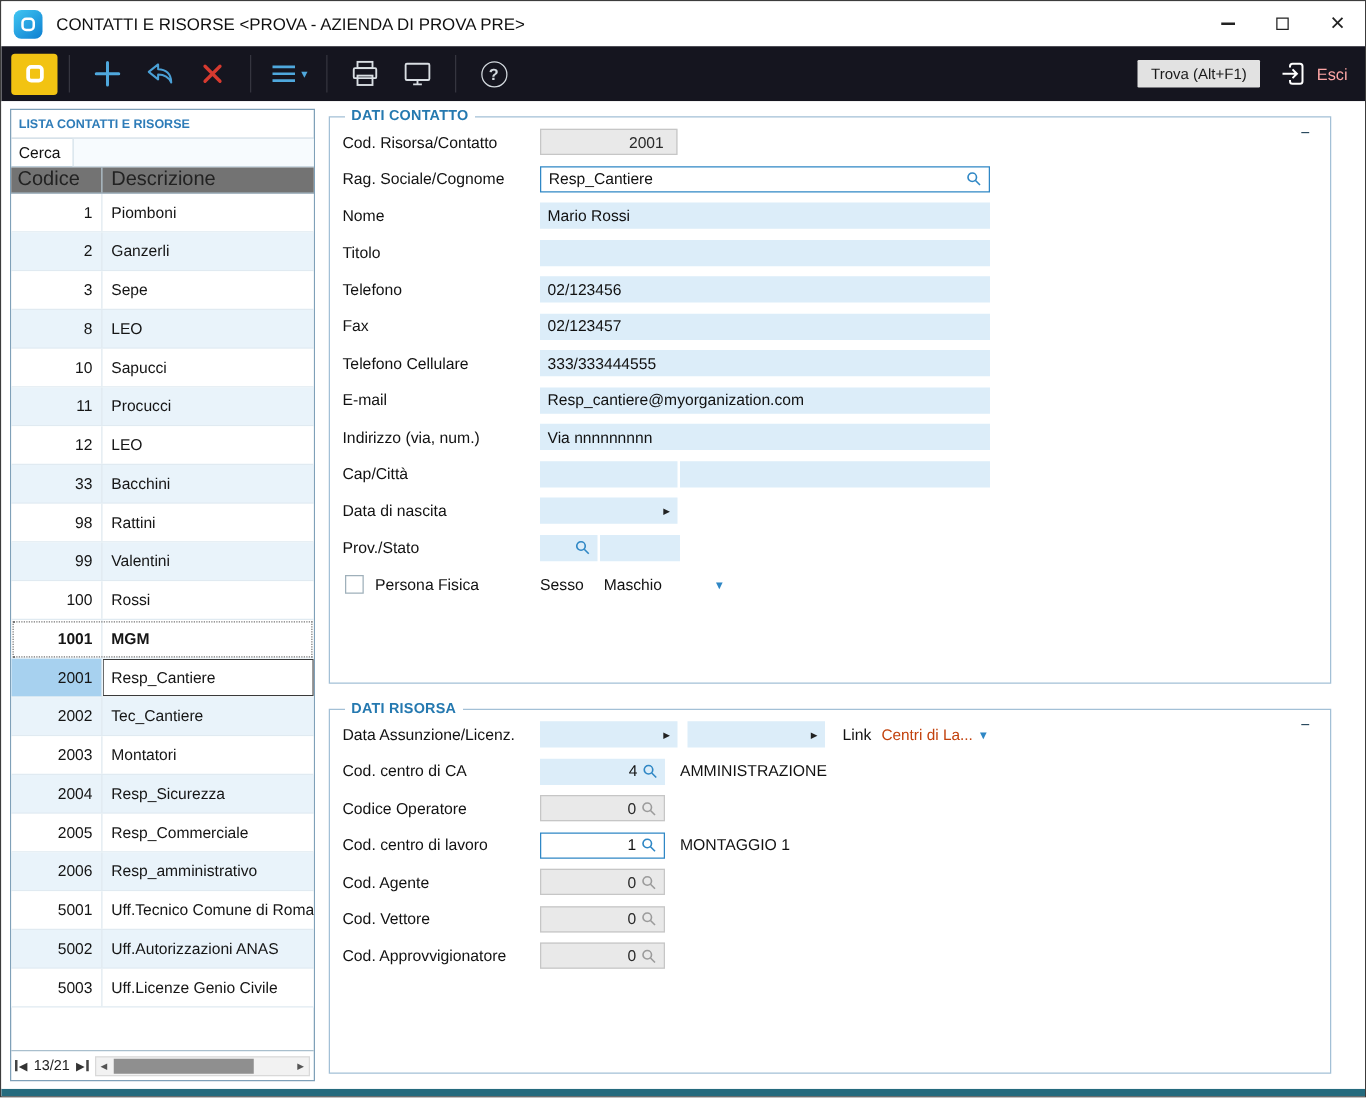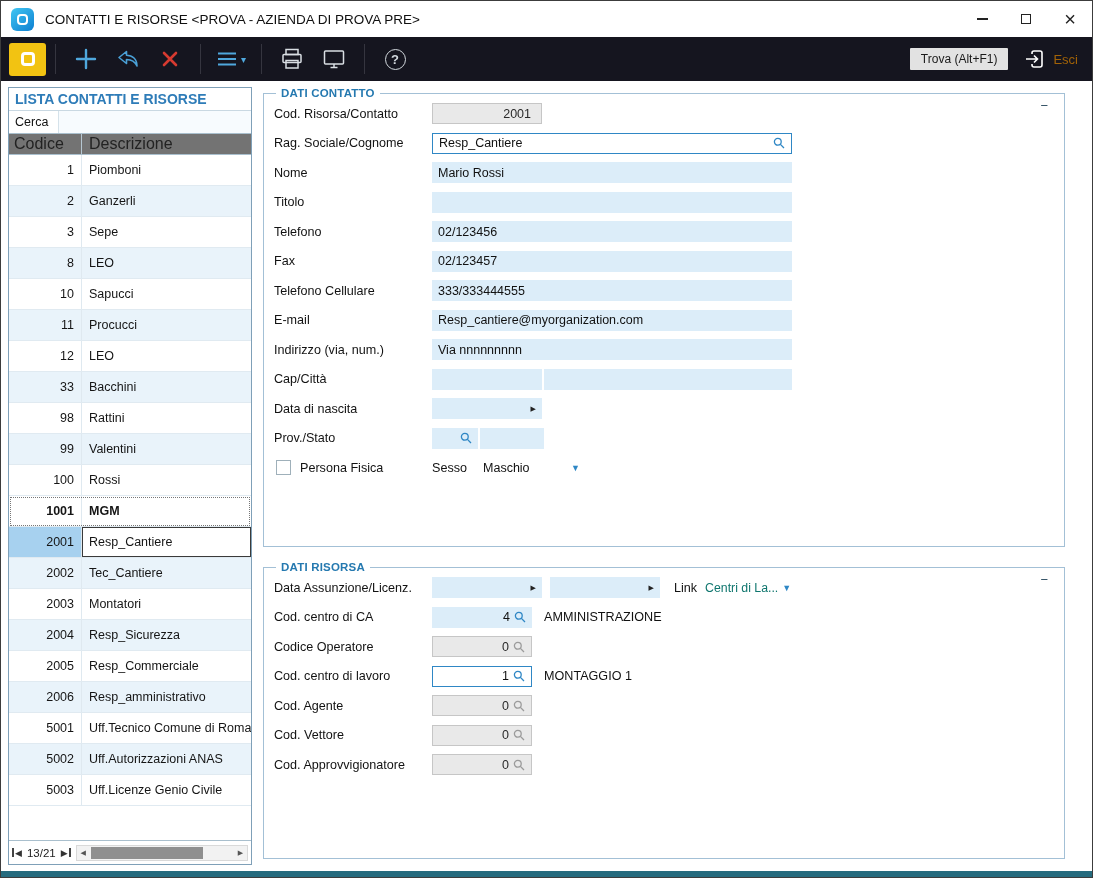--- a/index.html
+++ b/index.html
@@ -25,29 +25,29 @@
   .toolbar { height:44px; background:#15151f; display:flex; align-items:center; flex-shrink:0; padding:0 8px; }
   .tb-logo { width:37px; height:33px; background:#f2c312; border-radius:3px; display:flex; align-items:center; justify-content:center; flex-shrink:0; }
   .tb-logo-inner { width:14px; height:14px; border:3px solid #fff; border-radius:4px; }
   .tb-sep { width:1px; height:30px; background:#35353f; margin:0 9px; flex-shrink:0; }
   .tb-btn { width:42px; height:40px; display:flex; align-items:center; justify-content:center; flex-shrink:0; }
   .caret { color:#4fa8dd; font-size:10px; margin-left:3px; }
   .help-circle { width:21px; height:21px; border:1.6px solid #d3d9de; border-radius:50%; color:#d3d9de;
                  font-size:13px; font-weight:bold; display:flex; align-items:center; justify-content:center; }
   .tb-right { margin-left:auto; display:flex; align-items:center; gap:16px; padding-right:6px; }
   .find-btn { background:#e2e2e2; color:#1a1a1a; font-size:12px; padding:4px 11px; border-radius:1px; }
-  .exit-btn { display:flex; align-items:center; gap:7px; color:#a16207; font-size:13px; }
+  .exit-btn { display:flex; align-items:center; gap:7px; color:#fca5a5; font-size:13px; }
 
   
   .main { flex:1; position:relative; background:#fff; }
 
   
   .left-panel { position:absolute; left:7px; top:6px; bottom:6px; width:244px; border:1px solid #7fa0b8;
                 background:#fff; display:flex; flex-direction:column; }
-  .lp-title { height:23px; line-height:23px; padding-left:6px; color:#2e7cb8; font-weight:bold; font-size:14px;
+  .lp-title { height:23px; line-height:23px; padding-left:6px; color:#2e7cb8; font-weight:bold; font-size:10px;
               border-bottom:1px solid #c9d8e2; flex-shrink:0; }
   .lp-search { height:23px; display:flex; align-items:center; border-bottom:1px solid #a9bfcd; flex-shrink:0;
                font-size:12.5px; color:#111; }
   .lp-search-label { padding:0 10px 0 6px; }
   .lp-search-input { flex:1; height:100%; background:#f7fbfe; border-left:1px solid #d5e2ea; }
   .lp-cols { height:21px; display:flex; align-items:stretch; border-bottom:1px solid #a9bfcd; font-size:16px;
              color:#222; flex-shrink:0; background:#737373; }
   .col-code { width:73px; padding-left:5px; border-right:1px solid #b6c7d2; display:flex; align-items:center; }
   .col-desc { flex:1; padding-left:7px; display:flex; align-items:center; }
   .lp-body { flex:1; overflow:hidden; }
@@ -96,21 +96,21 @@
   .w-num { width:100px; }
   .ml8 { margin-left:8px; }
   .date-arrow { margin-left:auto; font-size:7px; color:#222; }
   .checkbox { width:15px; height:15px; border:1px solid #9fb0ba; background:#fff; display:inline-block;
               margin:0 9px 0 2px; flex-shrink:0; }
   .flabel.pf { display:flex; align-items:center; }
   .sesso-label { font-size:12.6px; margin-right:16px; color:#121212; }
   .sesso-value { font-size:12.5px; width:84px; color:#111; }
   .dd-arrow { color:#2f87c5; font-size:9px; margin-left:4px; }
   .link-label { font-size:12.6px; margin:0 8px 0 14px; color:#121212; }
-  .link-value { font-size:12.3px; color:#0f766e; max-width:80px; white-space:nowrap; overflow:hidden; }
+  .link-value { font-size:12.3px; color:#c2410c; max-width:80px; white-space:nowrap; overflow:hidden; }
   .fdesc { margin-left:12px; font-size:12.6px; color:#111; white-space:nowrap; }
 
   .bottom-bar { height:6px; background:#256b7e; flex-shrink:0; }
 </style>
 </head>
 <body>
 
 <div class="window">
 
   <div class="titlebar">

